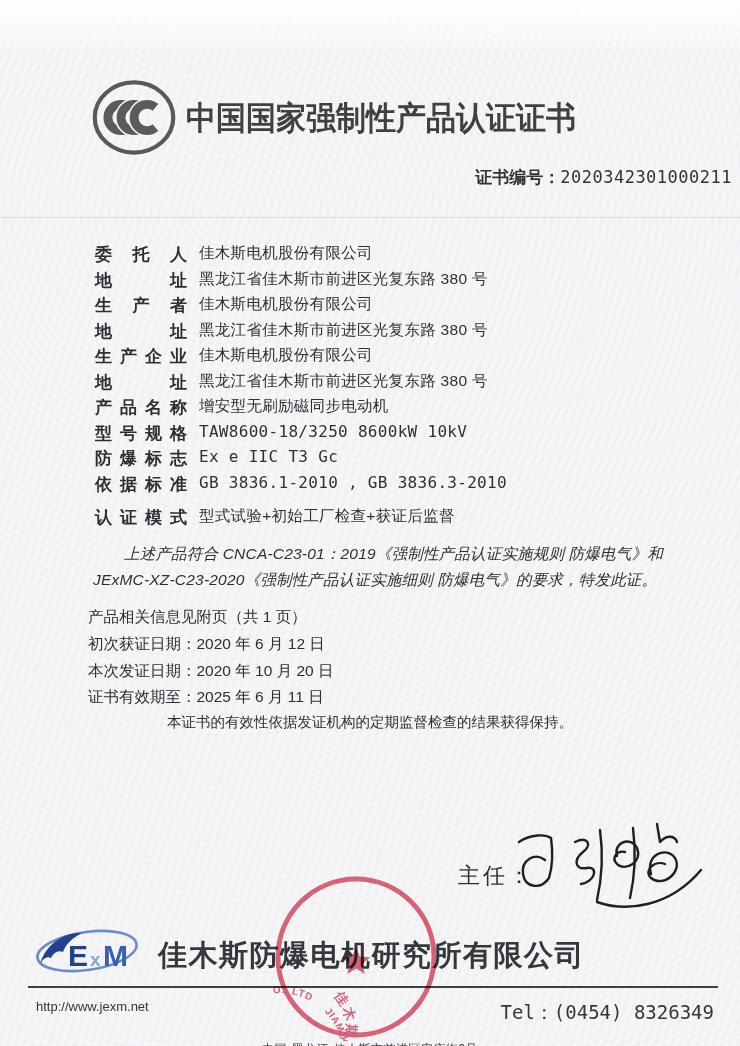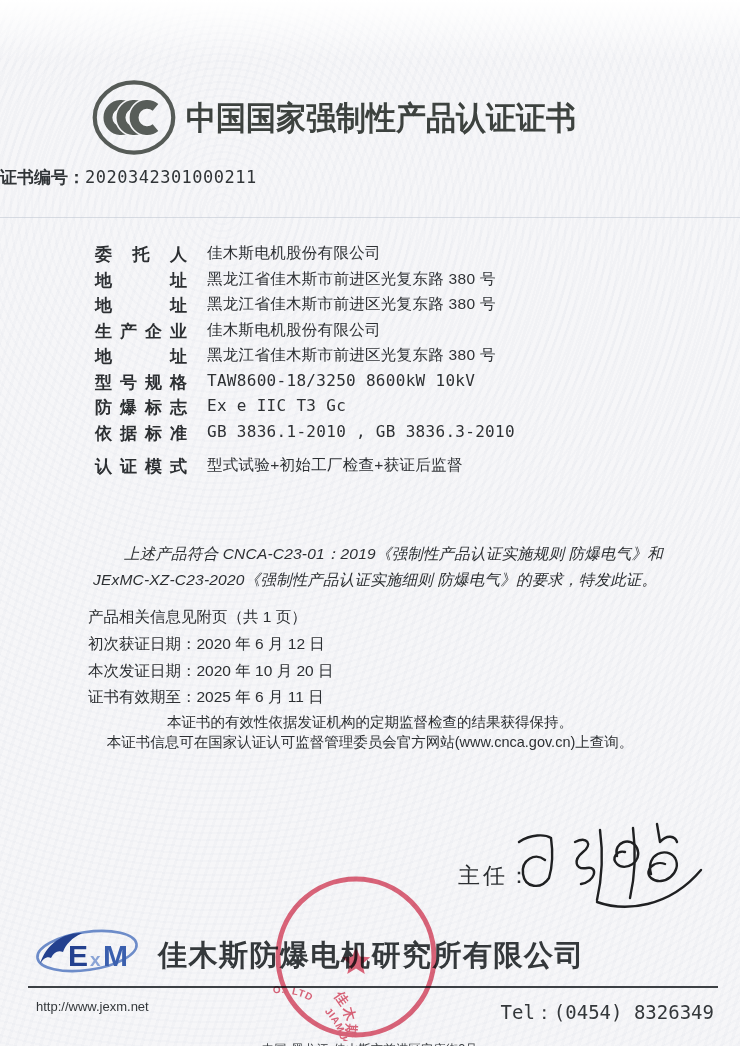--- a/index.html
+++ b/index.html
@@ -17,34 +17,34 @@
     background:linear-gradient(#ffffff, rgba(255,255,255,0)); }
 
   .ccc-logo { position:absolute; left:91px; top:78px; width:86px; height:79px; }
 
   .title {
     position:absolute; left:186px; top:97px; width:364px;
     font-size:30px; font-weight:700; letter-spacing:0px; color:#3d423f;
     white-space:nowrap; transform:scaleY(1.08); transform-origin:top left;
   }
 
-  .cert-line { position:absolute; left:0; right:8px; top:166px; text-align:left;
+  .cert-line { position:absolute; left:0; right:8px; top:166px; text-align:right;
     font-size:17px; font-weight:600; color:#303437; }
   .cert-line .num { font-family:"DejaVu Sans Mono", monospace; font-weight:500;
     font-size:17px; letter-spacing:0.5px; }
 
   .fold-line { position:absolute; left:0; top:217px; width:100%; height:1px;
     background:rgba(190,196,208,0.55); }
 
   .fields { position:absolute; left:95px; top:243px; width:590px; }
   .field-row { height:25.5px; white-space:nowrap; }
   .field-row.gap-above { margin-top:8px; }
   .f-label { display:inline-block; width:92px; font-size:17px; font-weight:600;
     color:#2c2f32; text-align:justify; text-align-last:justify; vertical-align:top; }
-  .f-value { display:inline-block; margin-left:20px; font-size:15.5px; color:#2e3134;
+  .f-value { display:inline-block; margin-left:12px; font-size:15.5px; color:#2e3134;
     letter-spacing:0.3px; }
   .mono .f-value { font-family:"DejaVu Sans Mono", monospace; font-size:16px; }
 
   .statement { position:absolute; left:93px; top:541px; width:580px;
     font-size:15.5px; line-height:26px; text-indent:2em; color:#2c2f32; letter-spacing:0.2px;font-style:italic; }
 
   .info-block { position:absolute; left:88px; top:604px; font-size:15.5px;
     line-height:26.8px; color:#2c2f32; }
 
   .notes { position:absolute; left:40px; right:40px; top:713px; text-align:center;
@@ -89,41 +89,42 @@
 
   <div class="cert-line">
     <span>证书编号：</span><span class="num">2020342301000211</span>
   </div>
 
   <div class="fold-line"></div>
 
   <div class="fields">
     <div class="field-row"><span class="f-label">委托人</span><span class="f-value">佳木斯电机股份有限公司</span></div>
     <div class="field-row"><span class="f-label">地址</span><span class="f-value">黑龙江省佳木斯市前进区光复东路 380 号</span></div>
+    <div class="field-row"><span class="f-label">生产者</span><span class="f-value">佳木斯电机股份有限公司</span></div>
     <div class="field-row"><span class="f-label">地址</span><span class="f-value">黑龙江省佳木斯市前进区光复东路 380 号</span></div>
     <div class="field-row"><span class="f-label">生产企业</span><span class="f-value">佳木斯电机股份有限公司</span></div>
     <div class="field-row"><span class="f-label">地址</span><span class="f-value">黑龙江省佳木斯市前进区光复东路 380 号</span></div>
+    <div class="field-row"><span class="f-label">产品名称</span><span class="f-value">增安型无刷励磁同步电动机</span></div>
     <div class="field-row mono"><span class="f-label">型号规格</span><span class="f-value">TAW8600-18/3250  8600kW  10kV</span></div>
     <div class="field-row mono"><span class="f-label">防爆标志</span><span class="f-value">Ex e IIC T3 Gc</span></div>
     <div class="field-row mono"><span class="f-label">依据标准</span><span class="f-value">GB 3836.1-2010 , GB 3836.3-2010</span></div>
     <div class="field-row gap-above"><span class="f-label">认证模式</span><span class="f-value">型式试验+初始工厂检查+获证后监督</span></div>
   </div>
 
   <p class="statement">上述产品符合 CNCA-C23-01：2019《强制性产品认证实施规则 防爆电气》和 JExMC-XZ-C23-2020《强制性产品认证实施细则 防爆电气》的要求，特发此证。</p>
 
   <div class="info-block">
     <div>产品相关信息见附页（共 1 页）</div>
     <div>初次获证日期：2020 年 6 月 12 日</div>
     <div>本次发证日期：2020 年 10 月 20 日</div>
     <div>证书有效期至：2025 年 6 月 11 日</div>
   </div>
 
   <div class="notes">
     <div>本证书的有效性依据发证机构的定期监督检查的结果获得保持。</div>
-    <div>本证书信息可在国家认证认可监督管理委员会官方网站(www.cnca.gov.cn)上查询。</div>
   </div>
 
   <div class="sig-label">主任：</div>
 
   <svg class="signature-svg" viewBox="0 0 210 110">
     <g fill="none" stroke="#1f2022" stroke-width="2.4" stroke-linecap="round" stroke-linejoin="round">
       <path d="M14,30 C26,22 40,22 46,26 C48,40 47,56 44,66 C36,78 20,76 18,62 C16,48 30,40 40,48"></path>
       <path d="M70,30 C82,24 88,32 78,40 C68,48 70,58 82,56 C94,54 90,70 76,72"></path>
       <path d="M95,18 C98,40 97,66 92,88"></path>
       <path d="M112,44 C108,30 126,24 132,36 C138,50 120,60 112,52 C106,46 112,38 120,40"></path>

